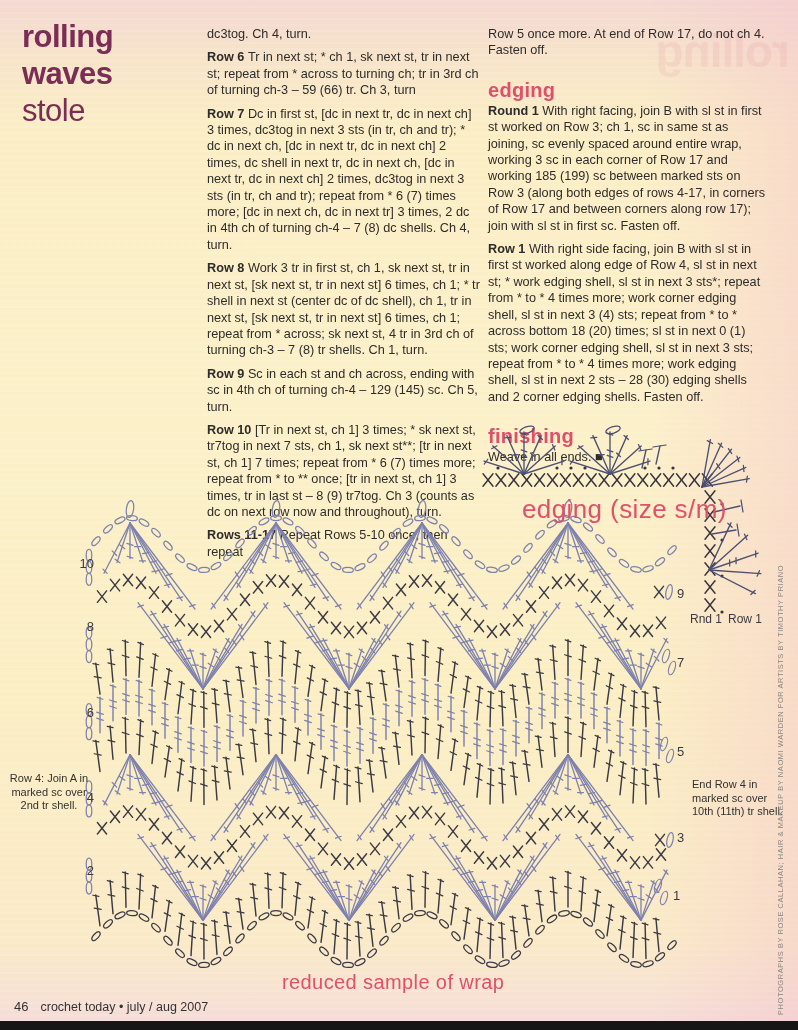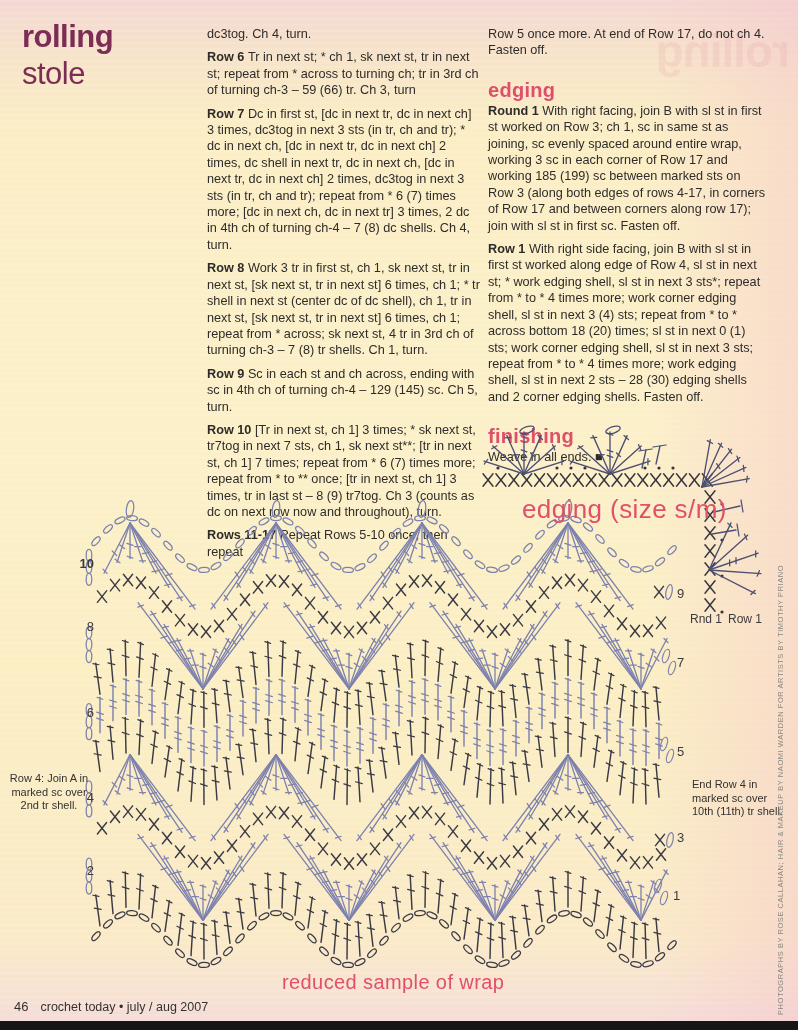--- a/index.html
+++ b/index.html
@@ -38,20 +38,21 @@
 </head>
 <body>
 
 <div class="page">
   <div class="stripes"></div>
   <div class="pink-right"></div>
   <div class="ghost-title">rolling</div>
 
   <h1 class="title">
     <span class="t1" style="display:block">rolling</span>
+    <span class="t2" style="display:block">waves</span>
     <span class="t3" style="display:block">stole</span>
   </h1>
 
   <div class="col col1">
     <p><span>dc3tog. Ch 4, turn.</span></p>
     <p><b class="rowlab">Row 6</b><span>Tr in next st; * ch 1, sk next st, tr in next st; repeat from * across to turning ch; tr in 3rd ch of turning ch-3 – 59 (66) tr. Ch 3, turn</span></p>
     <p><b class="rowlab">Row 7</b><span>Dc in first st, [dc in next tr, dc in next ch] 3 times, dc3tog in next 3 sts (in tr, ch and tr); * dc in next ch, [dc in next tr, dc in next ch] 2 times, dc shell in next tr, dc in next ch, [dc in next tr, dc in next ch] 2 times, dc3tog in next 3 sts (in tr, ch and tr); repeat from * 6 (7) times more; [dc in next ch, dc in next tr] 3 times, 2 dc in 4th ch of turning ch-4 – 7 (8) dc shells. Ch 4, turn.</span></p>
     <p><b class="rowlab">Row 8</b><span>Work 3 tr in first st, ch 1, sk next st, tr in next st, [sk next st, tr in next st] 6 times, ch 1; * tr shell in next st (center dc of dc shell), ch 1, tr in next st, [sk next st, tr in next st] 6 times, ch 1; repeat from * across; sk next st, 4 tr in 3rd ch of turning ch-3 – 7 (8) tr shells. Ch 1, turn.</span></p>
     <p><b class="rowlab">Row 9</b><span>Sc in each st and ch across, ending with sc in 4th ch of turning ch-4 – 129 (145) sc. Ch 5, turn.</span></p>
     <p><b class="rowlab">Row 10</b><span>[Tr in next st, ch 1] 3 times; * sk next st, tr7tog in next 7 sts, ch 1, sk next st**; [tr in next st, ch 1] 7 times; repeat from * 6 (7) times more; repeat from * to ** once; [tr in next st, ch 1] 3 times, tr in last st – 8 (9) tr7tog. Ch 3 (counts as dc on next row now and throughout), turn.</span></p>
@@ -1576,21 +1577,21 @@
   <div class="diag-label" style="left:728px;top:612px;">Row 1</div>
   <div class="caption" style="left:282px;top:971px;font-size:20px;">reduced sample of wrap</div>
 
   <div class="anno" style="left:4px;top:772px;width:90px;text-align:center;">Row 4: Join A in
 marked sc over
 2nd tr shell.</div>
   <div class="anno" style="left:692px;top:778px;width:102px;">End Row 4 in
 marked sc over
 10th (11th) tr shell.</div>
 
-  <div class="rownum left" style="left:70px;top:556px;font-weight:bold;">10</div>
+  <div class="rownum left" style="left:70px;top:556px;">10</div>
   <div class="rownum left" style="left:70px;top:619px;">8</div>
   <div class="rownum left" style="left:70px;top:705px;">6</div>
   <div class="rownum left" style="left:70px;top:790px;">4</div>
   <div class="rownum left" style="left:70px;top:863px;">2</div>
   <div class="rownum" style="left:677px;top:586px;">9</div>
   <div class="rownum" style="left:677px;top:655px;">7</div>
   <div class="rownum" style="left:677px;top:744px;">5</div>
   <div class="rownum" style="left:677px;top:830px;">3</div>
   <div class="rownum" style="left:673px;top:888px;">1</div>
 

